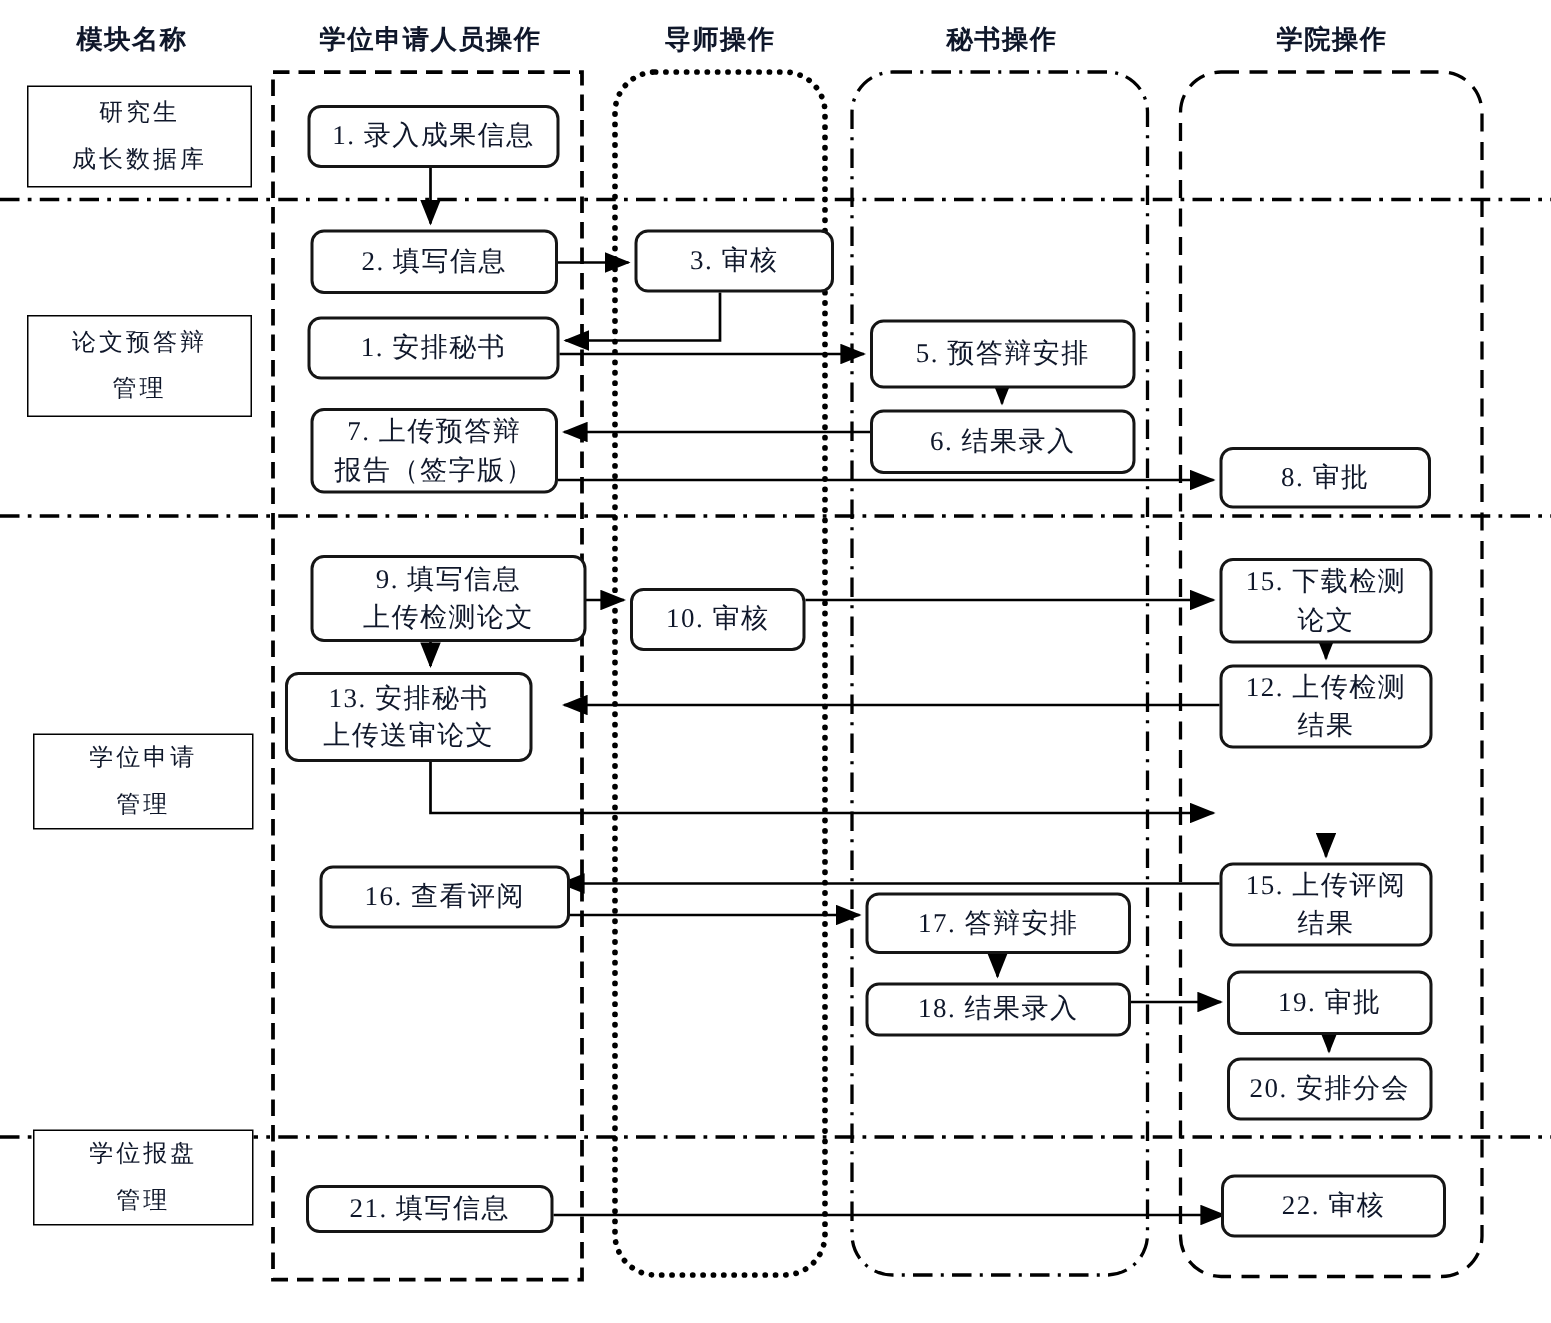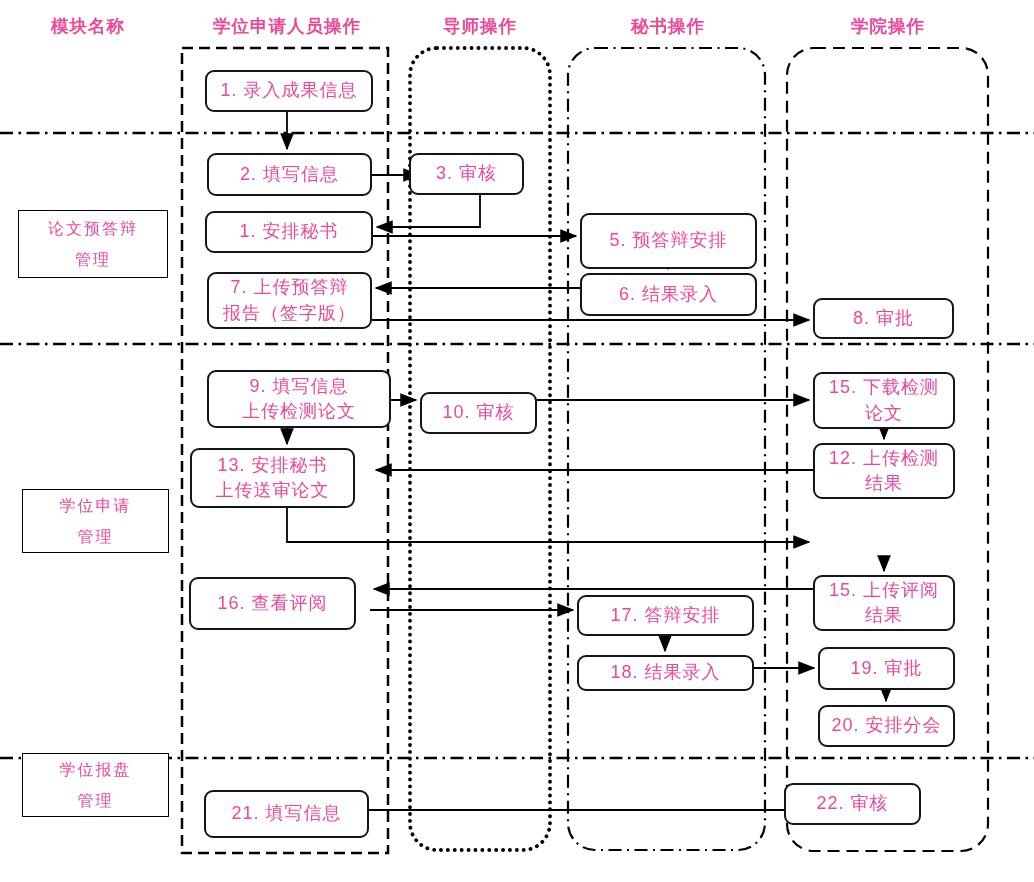--- a/index.html
+++ b/index.html
@@ -1,18 +1,18 @@
 <!DOCTYPE html>
 <html><head>
 <meta charset="utf-8">
 <style>
   html,body{margin:0;padding:0;background:#ffffff;}
   #canvas{
     position:relative;width:1034px;height:882px;background:#ffffff;
-    font-family:Liberation Sans, sans-serif;color:#ec4899;
+    font-family:Liberation Serif, serif;color:#0f172a;
     overflow:hidden;
   }
   #underlay{position:absolute;left:0;top:0;width:1034px;height:882px;}
   .hdr{
     position:absolute;top:13px;height:26px;line-height:26px;
     font-size:17.5px;font-weight:bold;text-align:center;letter-spacing:1px;
     white-space:nowrap;transform:translateX(-50%);
   }
   .module{
     position:absolute;border:1.6px solid #000;background:#fff;
@@ -74,48 +74,50 @@
       <polyline points="369,810 816,810" marker-end="url(#arr)"></polyline>
     </g>
   </svg>
 
   <div class="hdr" style="left:88px">模块名称</div>
   <div class="hdr" style="left:287px">学位申请人员操作</div>
   <div class="hdr" style="left:480px">导师操作</div>
   <div class="hdr" style="left:668px">秘书操作</div>
   <div class="hdr" style="left:888px">学院操作</div>
 
+  <div class="module" style="left:18px;top:57px;width:148px;height:66px">研究生
+成长数据库</div>
   <div class="module" style="left:18px;top:210px;width:148px;height:66px">论文预答辩
 管理</div>
   <div class="module" style="left:22px;top:489px;width:145px;height:62px">学位申请
 管理</div>
   <div class="module" style="left:22px;top:753px;width:145px;height:62px">学位报盘
 管理</div>
 
   <div class="node" style="left:205px;top:70px;width:168px;height:42px">1. 录入成果信息</div>
   <div class="node" style="left:207px;top:153px;width:165px;height:43px">2. 填写信息</div>
-  <div class="node" style="left:409px;top:153px;width:115px;height:42px">3. 审核</div>
+  <div class="node" style="left:423px;top:153px;width:133px;height:42px">3. 审核</div>
   <div class="node" style="left:205px;top:211px;width:168px;height:42px">1. 安排秘书</div>
-  <div class="node" style="left:580px;top:213px;width:177px;height:56px">5. 预答辩安排</div>
+  <div class="node" style="left:580px;top:213px;width:177px;height:46px">5. 预答辩安排</div>
   <div class="node" style="left:580px;top:273px;width:177px;height:43px">6. 结果录入</div>
   <div class="node" style="left:207px;top:272px;width:165px;height:57px">7. 上传预答辩
 报告（签字版）</div>
   <div class="node" style="left:813px;top:298px;width:141px;height:41px">8. 审批</div>
   <div class="node" style="left:207px;top:370px;width:184px;height:58px">9. 填写信息
 上传检测论文</div>
   <div class="node" style="left:420px;top:392px;width:117px;height:42px">10. 审核</div>
   <div class="node" style="left:813px;top:372px;width:142px;height:57px">15. 下载检测
 论文</div>
   <div class="node" style="left:813px;top:443px;width:142px;height:56px">12. 上传检测
 结果</div>
   <div class="node" style="left:190px;top:448px;width:165px;height:60px">13. 安排秘书
 上传送审论文</div>
   <div class="node" style="left:813px;top:575px;width:142px;height:56px">15. 上传评阅
 结果</div>
-  <div class="node" style="left:189px;top:577px;width:167px;height:53px">16. 查看评阅</div>
+  <div class="node" style="left:213px;top:577px;width:167px;height:42px">16. 查看评阅</div>
   <div class="node" style="left:577px;top:595px;width:177px;height:41px">17. 答辩安排</div>
   <div class="node" style="left:577px;top:655px;width:177px;height:36px">18. 结果录入</div>
   <div class="node" style="left:818px;top:647px;width:137px;height:43px">19. 审批</div>
   <div class="node" style="left:818px;top:705px;width:137px;height:42px">20. 安排分会</div>
-  <div class="node" style="left:204px;top:790px;width:165px;height:48px">21. 填写信息</div>
-  <div class="node" style="left:784px;top:783px;width:137px;height:42px">22. 审核</div>
+  <div class="node" style="left:204px;top:790px;width:165px;height:32px">21. 填写信息</div>
+  <div class="node" style="left:814px;top:783px;width:150px;height:42px">22. 审核</div>
 
 </div>
 
 </body></html>

